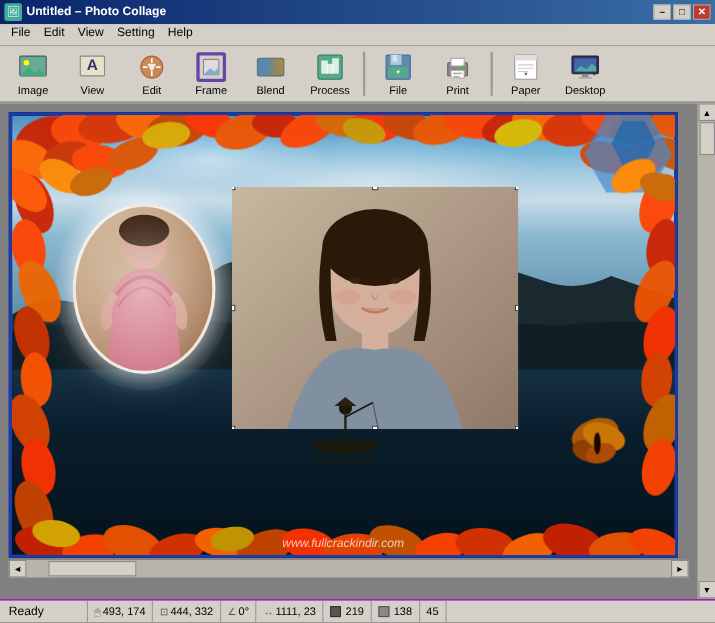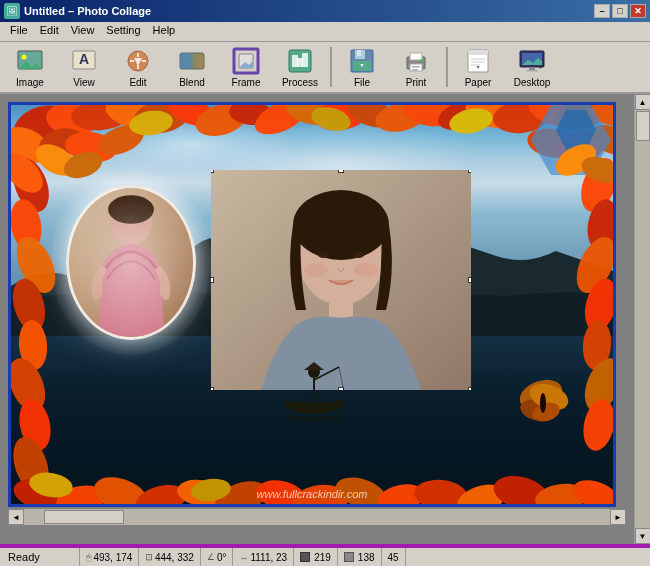--- a/index.html
+++ b/index.html
@@ -271,21 +271,21 @@
       font-size: 11px;
       font-style: italic;
       z-index: 15;
       white-space: nowrap;
     }
 
     
     #status-bar {
       height: 22px;
       background: #d4d0c8;
-      border-top: 4px solid #a21caf;
+      border-top: 2px solid #a21caf;
       display: flex;
       align-items: center;
       font-size: 11px;
     }
     #status-ready {
       padding: 0 8px;
       flex: 0 0 80px;
       border-right: 1px solid #999;
       height: 100%;
       display: flex;
@@ -377,47 +377,47 @@
       <svg width="28" height="28" viewBox="0 0 28 28">
         <circle cx="14" cy="14" r="10" fill="#c85" stroke="#a64" stroke-width="1"></circle>
         <polygon points="10,11 18,11 14,19" fill="#fff" opacity="0.8"></polygon>
         <line x1="14" y1="6" x2="14" y2="10" stroke="#fff" stroke-width="1.5"></line>
         <line x1="14" y1="18" x2="14" y2="22" stroke="#fff" stroke-width="1.5"></line>
         <line x1="6" y1="14" x2="10" y2="14" stroke="#fff" stroke-width="1.5"></line>
         <line x1="18" y1="14" x2="22" y2="14" stroke="#fff" stroke-width="1.5"></line>
       </svg>
     </div>
     <span class="toolbar-btn-label">Edit</span>
+  </div>
+
+  <div class="toolbar-btn">
+    <div class="toolbar-btn-icon">
+      <svg width="28" height="28" viewBox="0 0 28 28">
+        <rect x="2" y="2" width="24" height="24" rx="1" fill="none" stroke="#64a" stroke-width="3"></rect>
+        <rect x="7" y="7" width="14" height="14" rx="1" fill="#ddd" stroke="#888" stroke-width="1"></rect>
+        <polygon points="7,21 13,15 17,18 21,14 21,21" fill="#8ac"></polygon>
+      </svg>
+    </div>
+    <span class="toolbar-btn-label">Frame</span>
   </div>
 
   <div class="toolbar-btn">
     <div class="toolbar-btn-icon">
       <svg width="28" height="28" viewBox="0 0 28 28">
         <defs>
           <linearGradient id="blendGrad" x1="0" y1="0" x2="1" y2="0">
             <stop offset="0%" stop-color="#48a"></stop>
             <stop offset="100%" stop-color="#a84"></stop>
           </linearGradient>
         </defs>
         <rect x="2" y="6" width="24" height="16" rx="2" fill="url(#blendGrad)" stroke="#666" stroke-width="1"></rect>
         <rect x="2" y="6" width="12" height="16" rx="2" fill="#58b" opacity="0.6"></rect>
       </svg>
     </div>
     <span class="toolbar-btn-label">Blend</span>
-  </div>
-
-  <div class="toolbar-btn">
-    <div class="toolbar-btn-icon">
-      <svg width="28" height="28" viewBox="0 0 28 28">
-        <rect x="2" y="2" width="24" height="24" rx="1" fill="none" stroke="#64a" stroke-width="3"></rect>
-        <rect x="7" y="7" width="14" height="14" rx="1" fill="#ddd" stroke="#888" stroke-width="1"></rect>
-        <polygon points="7,21 13,15 17,18 21,14 21,21" fill="#8ac"></polygon>
-      </svg>
-    </div>
-    <span class="toolbar-btn-label">Frame</span>
   </div>
 
   <div class="toolbar-btn">
     <div class="toolbar-btn-icon">
       <svg width="28" height="28" viewBox="0 0 28 28">
         <rect x="3" y="3" width="22" height="22" rx="2" fill="#5a8" stroke="#376" stroke-width="1"></rect>
         <rect x="6" y="8" width="6" height="12" fill="#fff" opacity="0.8"></rect>
         <rect x="16" y="6" width="6" height="14" fill="#fff" opacity="0.8"></rect>
         <rect x="11" y="11" width="6" height="9" fill="#fff" opacity="0.8"></rect>
       </svg>

